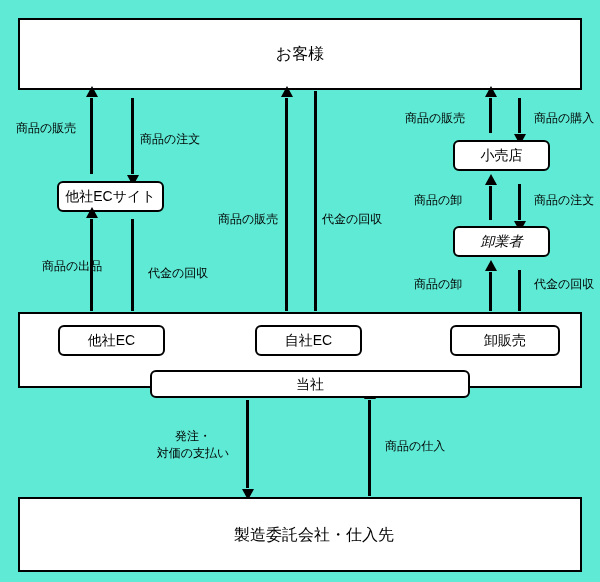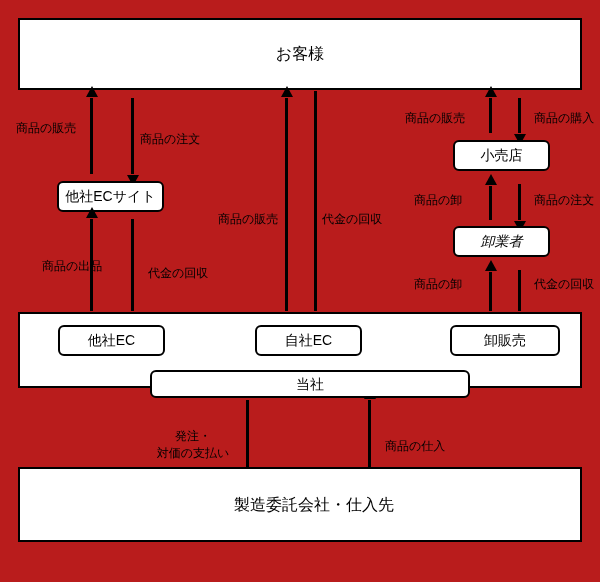--- a/index.html
+++ b/index.html
@@ -4,21 +4,21 @@
 <style>
   html, body {
     margin: 0;
     padding: 0;
     background: #ffffff;
   }
   #diagram {
     position: relative;
     width: 600px;
     height: 582px;
-    background: #b91c1c;
+    background: #5eead4;
     font-family: "Liberation Sans", "DejaVu Sans", sans-serif;
     color: #000000;
     overflow: hidden;
   }
   
   .box {
     position: absolute;
     box-sizing: border-box;
     border: 2px solid #000000;
     background: #ffffff;
@@ -177,17 +177,17 @@
   <div class="label center" style="left:148px; top:428px; width:90px;">
     <div>発注・</div>
     <div>対価の支払い</div>
   </div>
 
   <div class="arrow up" style="left:368px; top:400px; height:96px;">
     <span class="head"></span>
   </div>
   <div class="label" style="left:385px; top:438px;">商品の仕入</div>
 
-  <div class="box outer-box t-lg" style="left:18px; top:467px; width:564px; height:75px;padding-left:28px;">
+  <div class="box outer-box t-lg" style="left:18px; top:497px; width:564px; height:75px;padding-left:28px;">
     <span>製造委託会社・仕入先</span>
   </div>
 
 </div>
 
 </body></html>

